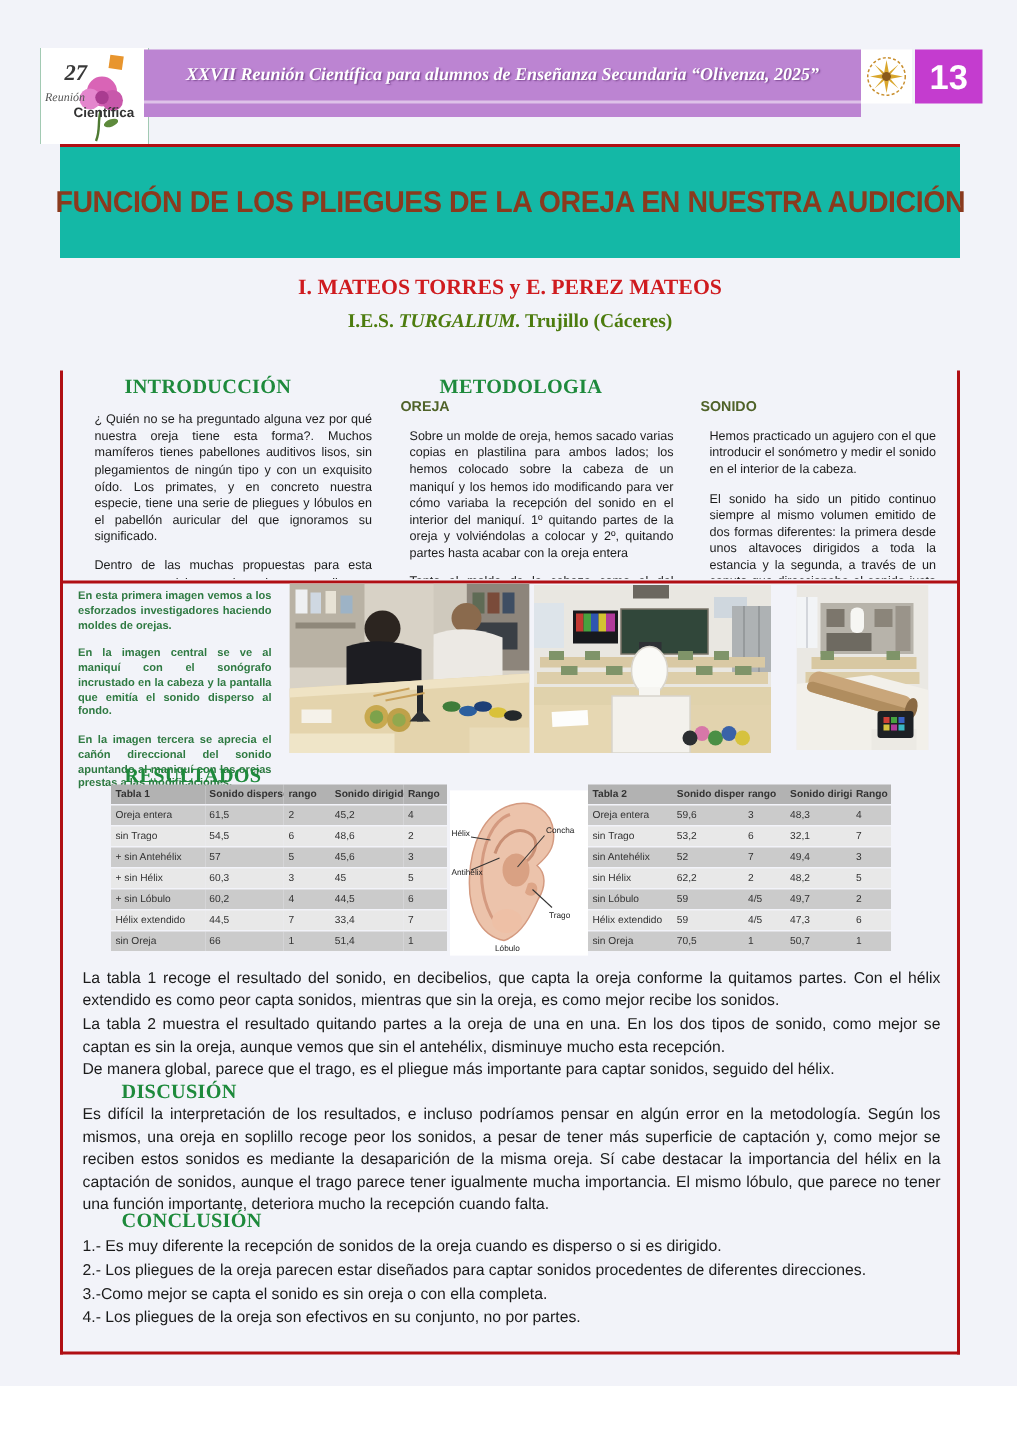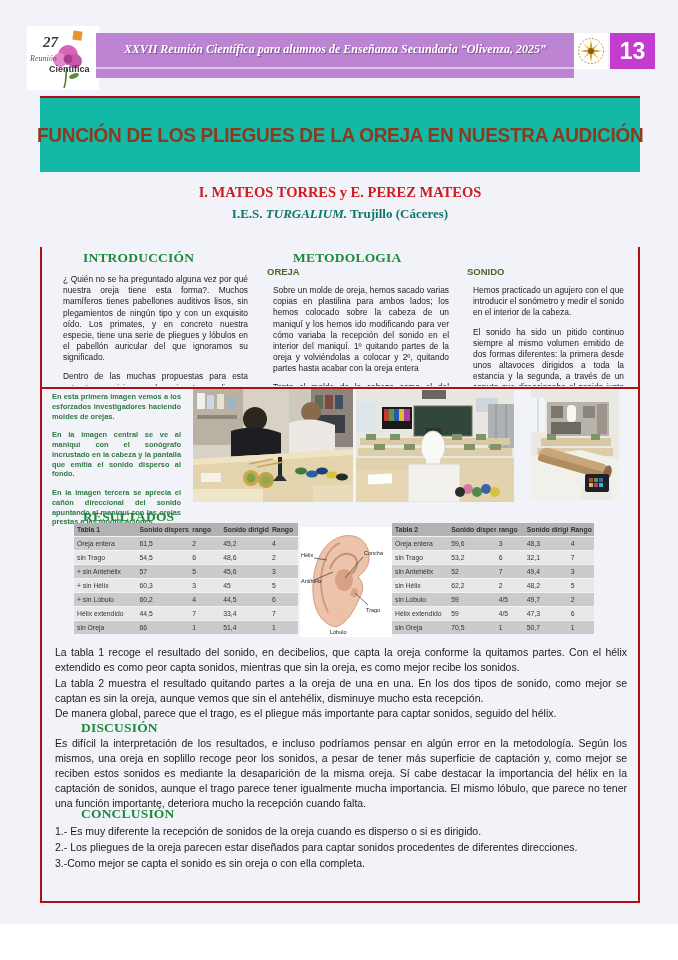--- a/index.html
+++ b/index.html
@@ -1,39 +1,39 @@
 <!DOCTYPE html>
 <html><head>
 <meta charset="utf-8">
 <style>
   html,body{margin:0;padding:0;background:#ffffff;}
   .page{position:relative;width:678px;height:960px;background:#f2f3f9;
         font-family:"Liberation Sans",sans-serif;overflow:hidden;}
 
   
-  .hdr-logo{position:absolute;left:27px;top:26px;width:72px;height:64px;background:#15803d;text-align:right;}
+  .hdr-logo{position:absolute;left:27px;top:32px;width:72px;height:64px;background:#15803d;text-align:right;}
   .hdr-banner{position:absolute;left:96px;top:33px;width:478px;height:45px;background:#bc84d2;}
   .hdr-banner .txt{position:absolute;left:0;right:0;top:9px;text-align:center;color:#ffffff;
         font-family:"Liberation Serif",serif;font-style:italic;font-weight:bold;font-size:12px;
         text-shadow:1px 1px 1px rgba(80,30,100,.55);white-space:nowrap;}
   .hdr-stripe{position:absolute;left:0;right:0;top:34px;height:2px;background:rgba(255,255,255,.5);}
   .hdr-seal{position:absolute;left:574px;top:33px;width:34px;height:36px;background:#ffffff;
         display:flex;align-items:center;justify-content:center;}
   .hdr-badge{position:absolute;left:610px;top:33px;width:45px;height:36px;background:#c43ccf;
         color:#ffffff;font-weight:bold;font-size:23px;display:flex;align-items:center;justify-content:center;}
 
   
   .topline{position:absolute;left:40px;top:96px;width:600px;height:2px;background:#b00f14;}
   .title-box{position:absolute;left:40px;top:98px;width:600px;height:74px;background:#14b8a6;
         display:flex;align-items:center;justify-content:center;}
   .title-box h1{margin:0;font-size:20px;font-weight:bold;color:#8a3a1e;white-space:nowrap;
         letter-spacing:-0.3px;transform:scaleX(.95);}
   .authors{position:absolute;left:40px;top:184px;width:600px;text-align:center;color:#cf1b1f;
         font-family:"Liberation Serif",serif;font-weight:bold;font-size:14.5px;}
-  .affil{position:absolute;left:40px;top:206px;width:600px;text-align:center;color:#0f766e;
+  .affil{position:absolute;left:40px;top:206px;width:600px;text-align:center;color:#4d7c0f;
         font-family:"Liberation Serif",serif;font-weight:bold;font-size:13px;}
 
   
   .main-box{position:absolute;left:40px;top:247px;width:600px;height:656px;box-sizing:border-box;
         border-left:2px solid #b00f14;border-right:2px solid #b00f14;border-bottom:2px solid #b00f14;
         pointer-events:none;}
   .divider{position:absolute;left:42px;top:387px;width:596px;height:2px;background:#b00f14;}
 
   .g-head{position:absolute;font-family:"Liberation Serif",serif;font-weight:bold;
         color:#1e8a3c;font-size:13.5px;letter-spacing:.2px;margin-left:26px;}
@@ -424,16 +424,17 @@
   </div>
 
   <div class="g-head" style="left:55px;top:720px;">DISCUSIÓN</div>
   <div class="disc-text">Es difícil la interpretación de los resultados, e incluso podríamos pensar en algún error en la metodología. Según los mismos, una oreja en soplillo recoge peor los sonidos, a pesar de tener más superficie de captación y, como mejor se reciben estos sonidos es mediante la desaparición de la misma oreja. Sí cabe destacar la importancia del hélix en la captación de sonidos, aunque el trago parece tener igualmente mucha importancia. El mismo lóbulo, que parece no tener una función importante, deteriora mucho la recepción cuando falta.</div>
 
   <div class="g-head" style="left:55px;top:806px;">CONCLUSIÓN</div>
   <div class="conc-list">
       <div class="conc-item">1.- Es muy diferente la recepción de sonidos de la oreja cuando es disperso o si es dirigido.</div>
       <div class="conc-item">2.- Los pliegues de la oreja parecen estar diseñados para captar sonidos procedentes de diferentes direcciones.</div>
       <div class="conc-item">3.-Como mejor se capta el sonido es sin oreja o con ella completa.</div>
+      <div class="conc-item">4.- Los pliegues de la oreja son efectivos en su conjunto, no por partes.</div>
     </div>
 
   <div class="bottom-strip"></div>
 </div>
 
 </body></html>

